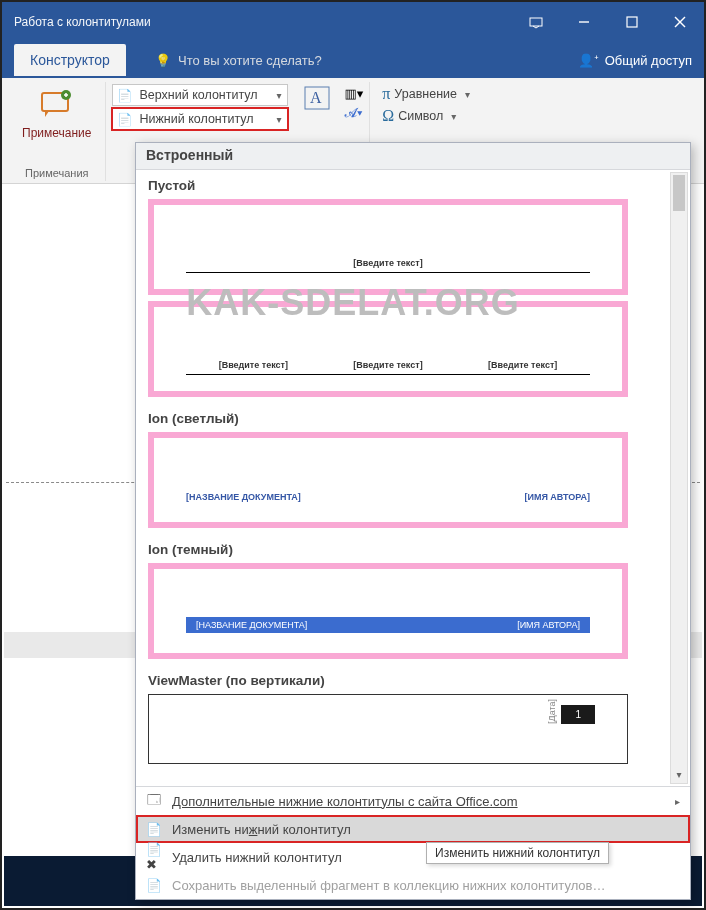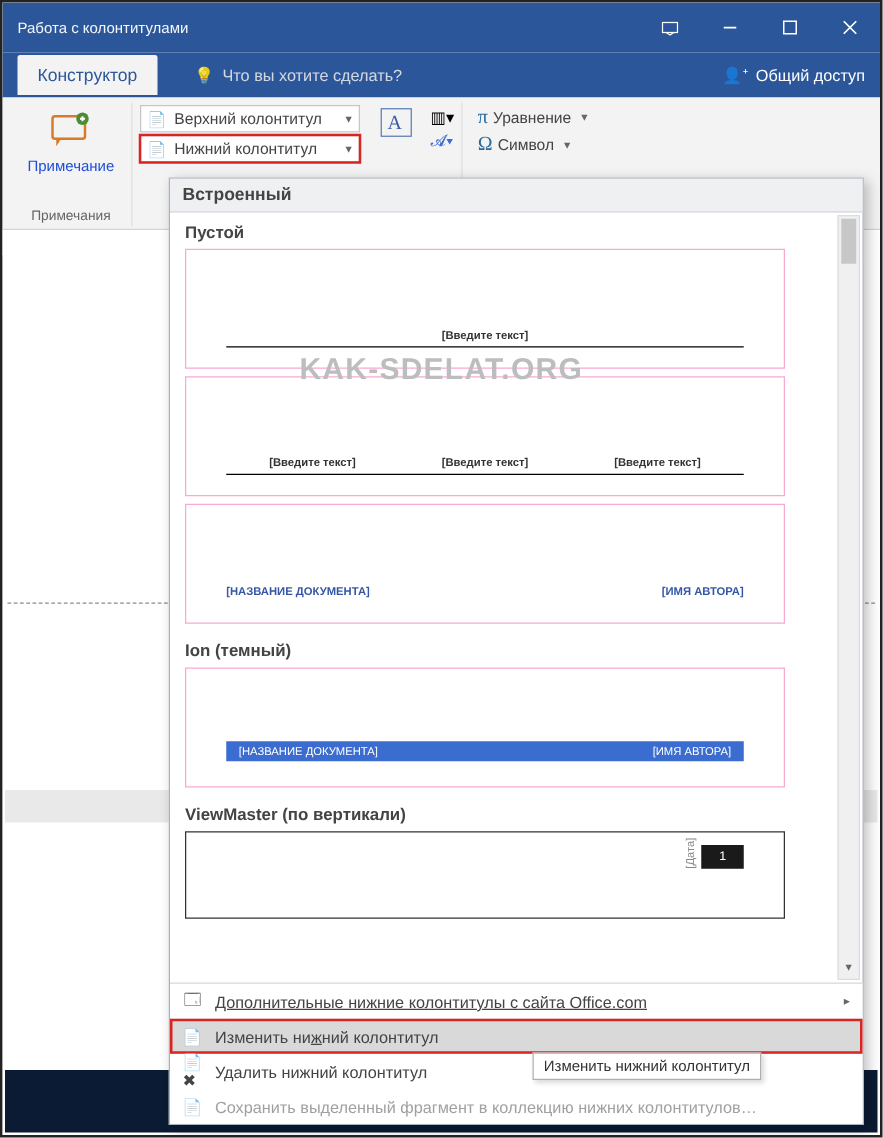--- a/index.html
+++ b/index.html
@@ -130,21 +130,21 @@
   .scrollbar {
     position: absolute; right: 2px; top: 2px; bottom: 2px; width: 18px;
     background: #f0f0f0; border: 1px solid #dcdcdc;
   }
   .scrollbar .thumb { position: absolute; left:2px; right:2px; top:2px; height:36px; background:#c7c7c7;}
   .scrollbar .arrow { position:absolute; left:0; right:0; height:18px; display:flex;align-items:center;justify-content:center;font-size:10px;color:#666;}
   .scrollbar .arrow.up{top:0;} .scrollbar .arrow.dn{bottom:0;}
 
   .gal-section-title { font-weight:600; color:#444; font-size:13.5px; padding: 8px 4px 4px; }
   .thumb-outer {
-    border: 1px solid #f9a8d4; width: 480px; height: 96px;
+    border: 6px solid #f9a8d4; width: 480px; height: 96px;
     margin: 2px 4px 6px;
     position: relative;
     background:#fff;
   }
   .thumb-inner {
     position:absolute; left:32px; right:32px; bottom:16px; height:42px;
     border-bottom: 1px solid #000;
     display:flex; align-items:flex-end; justify-content:space-between;
     font-size: 9px; font-weight:700; color:#333;
     padding-bottom: 4px;
@@ -196,21 +196,21 @@
     position:absolute;
     left: 290px; top: 27px;
     background:#fff; border:1px solid #b0b0b0;
     padding: 3px 8px; font-size:12px; color:#333;
     box-shadow: 2px 2px 4px rgba(0,0,0,.15);
     white-space: nowrap;
   }
   .tiny-icon { width:16px;height:16px; display:inline-flex;align-items:center;justify-content:center;}
   .watermark {
     position:absolute; top:280px; left:0; right:0;
-    text-align:center; font-size:24px; font-weight:700;
+    text-align:center; font-size:36px; font-weight:700;
     color:#bdbdbd; letter-spacing:1px;
     pointer-events:none;
     z-index: 5;
   }
   .docbg { position:absolute; top:182px; left:0; right:0; bottom:0; background:#fff;}
   .dash-line{position:absolute; top:480px;left:4px;right:4px;border-top:1.5px dashed #8a8a8a;}
   .bottomdark {position:absolute;left:2px;right:2px;bottom:2px;height:50px;background:#0a1b33;}
 </style>
 </head>
 <body>
@@ -257,21 +257,21 @@
 
 <div class="ribbon">
   <div class="ribgroup">
     <div class="big-btn">
       <svg class="icon" viewBox="0 0 36 34">
           <rect x="3" y="5" width="26" height="18" rx="2" fill="none" stroke="#d77b2a" stroke-width="2"></rect>
           <path d="M10 23l-4 6v-6" fill="#d77b2a"></path>
           <circle cx="27" cy="7" r="5" fill="#4c8c32"></circle>
           <path d="M25 7h4M27 5v4" stroke="#fff" stroke-width="1.5"></path>
         </svg>
-      <span style="font-size:12px;color:#1d4ed8">Примечание</span>
+      <span style="font-size:12px;color:#7f1d1d">Примечание</span>
     </div>
     <span class="grp-label">Примечания</span>
   </div>
 
   <div class="ribgroup" style="border-right:none">
     <div class="stack">
       <div class="stack-item">
         <span class="tiny-icon">📄</span>
         <span>Верхний колонтитул</span>
         <span class="chev">▾</span>
@@ -332,20 +332,21 @@
     </div>
 
     <div class="thumb-outer">
       <div class="thumb-inner three">
         <span>[Введите текст]</span>
         <span>[Введите текст]</span>
         <span>[Введите текст]</span>
       </div>
     </div>
 
+    <div class="gal-section-title">Ion (светлый)</div>
     <div class="thumb-outer">
       <div class="thumb-inner" style="border-bottom:none">
         <span class="bl">[НАЗВАНИЕ ДОКУМЕНТА]</span>
         <span class="bl">[ИМЯ АВТОРА]</span>
       </div>
     </div>
 
     <div class="gal-section-title">Ion (темный)</div>
     <div class="thumb-outer">
       <div class="ion-dark">

